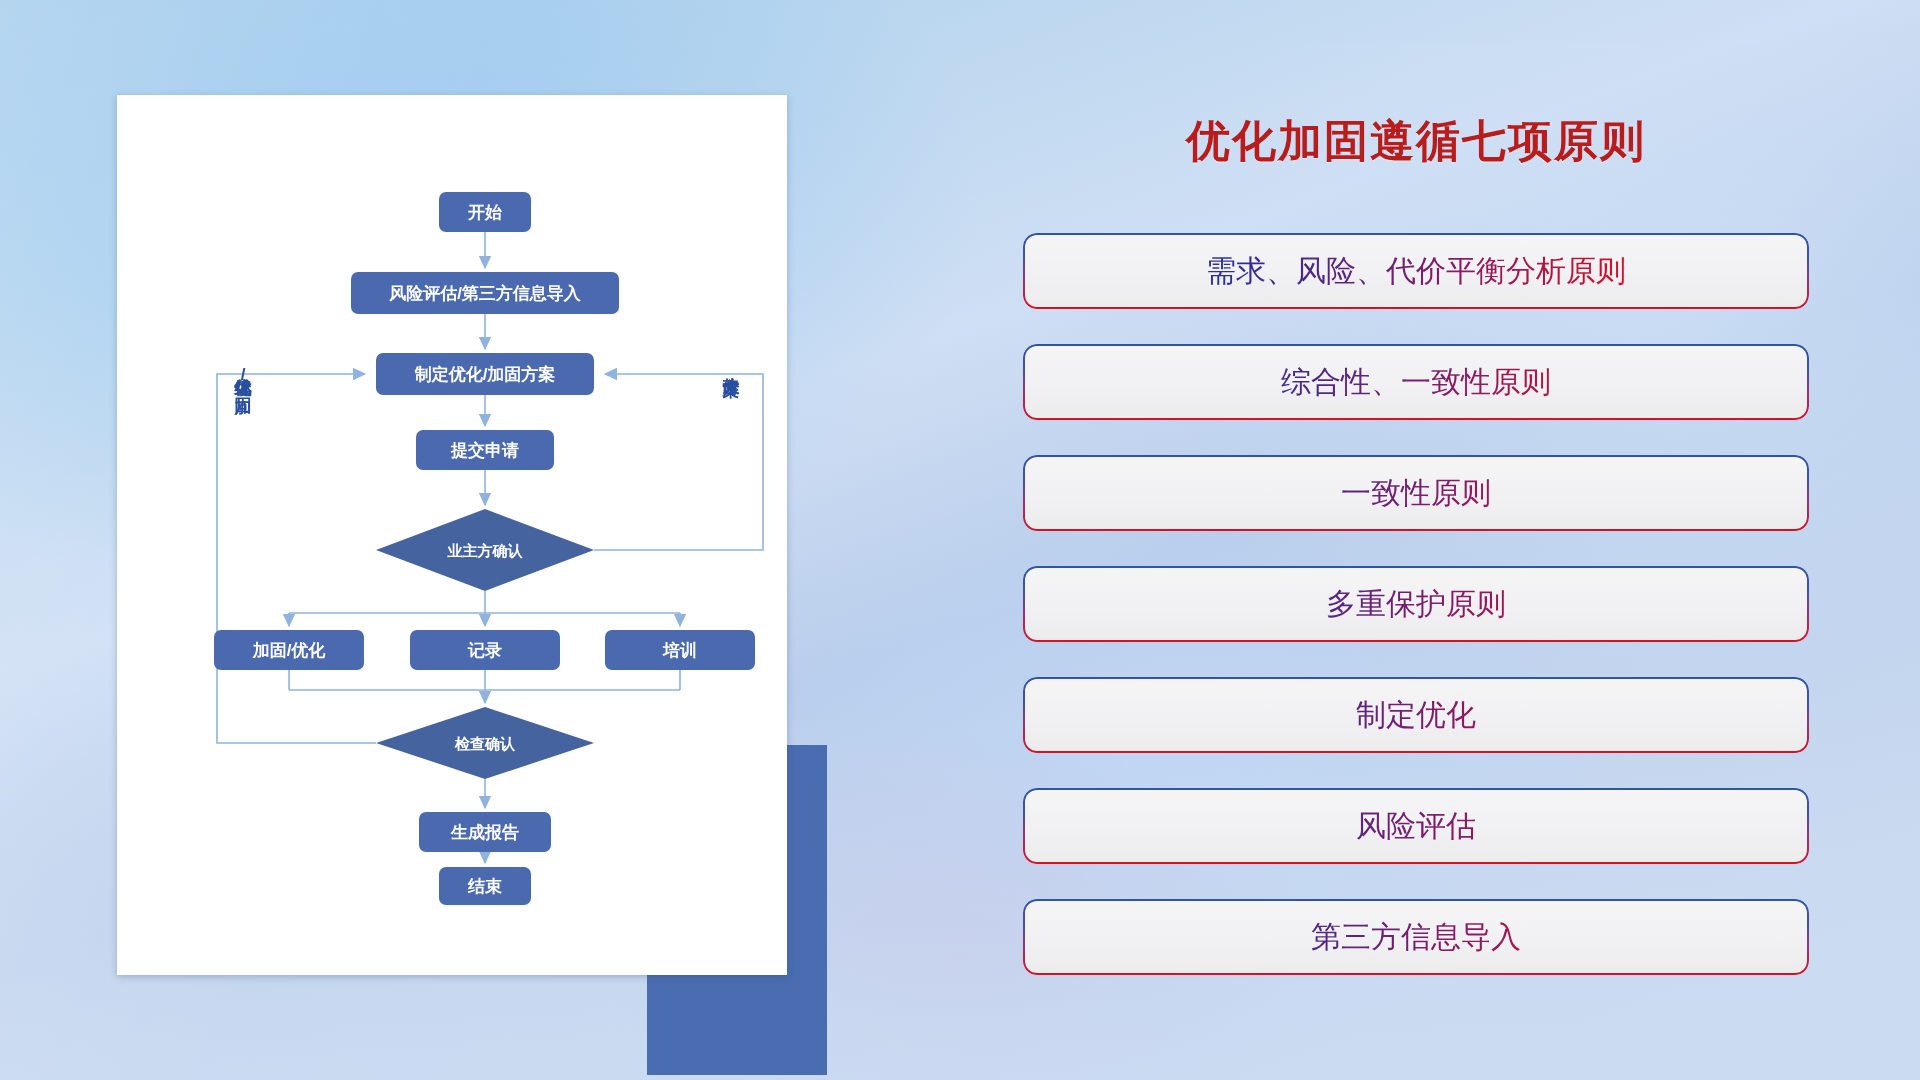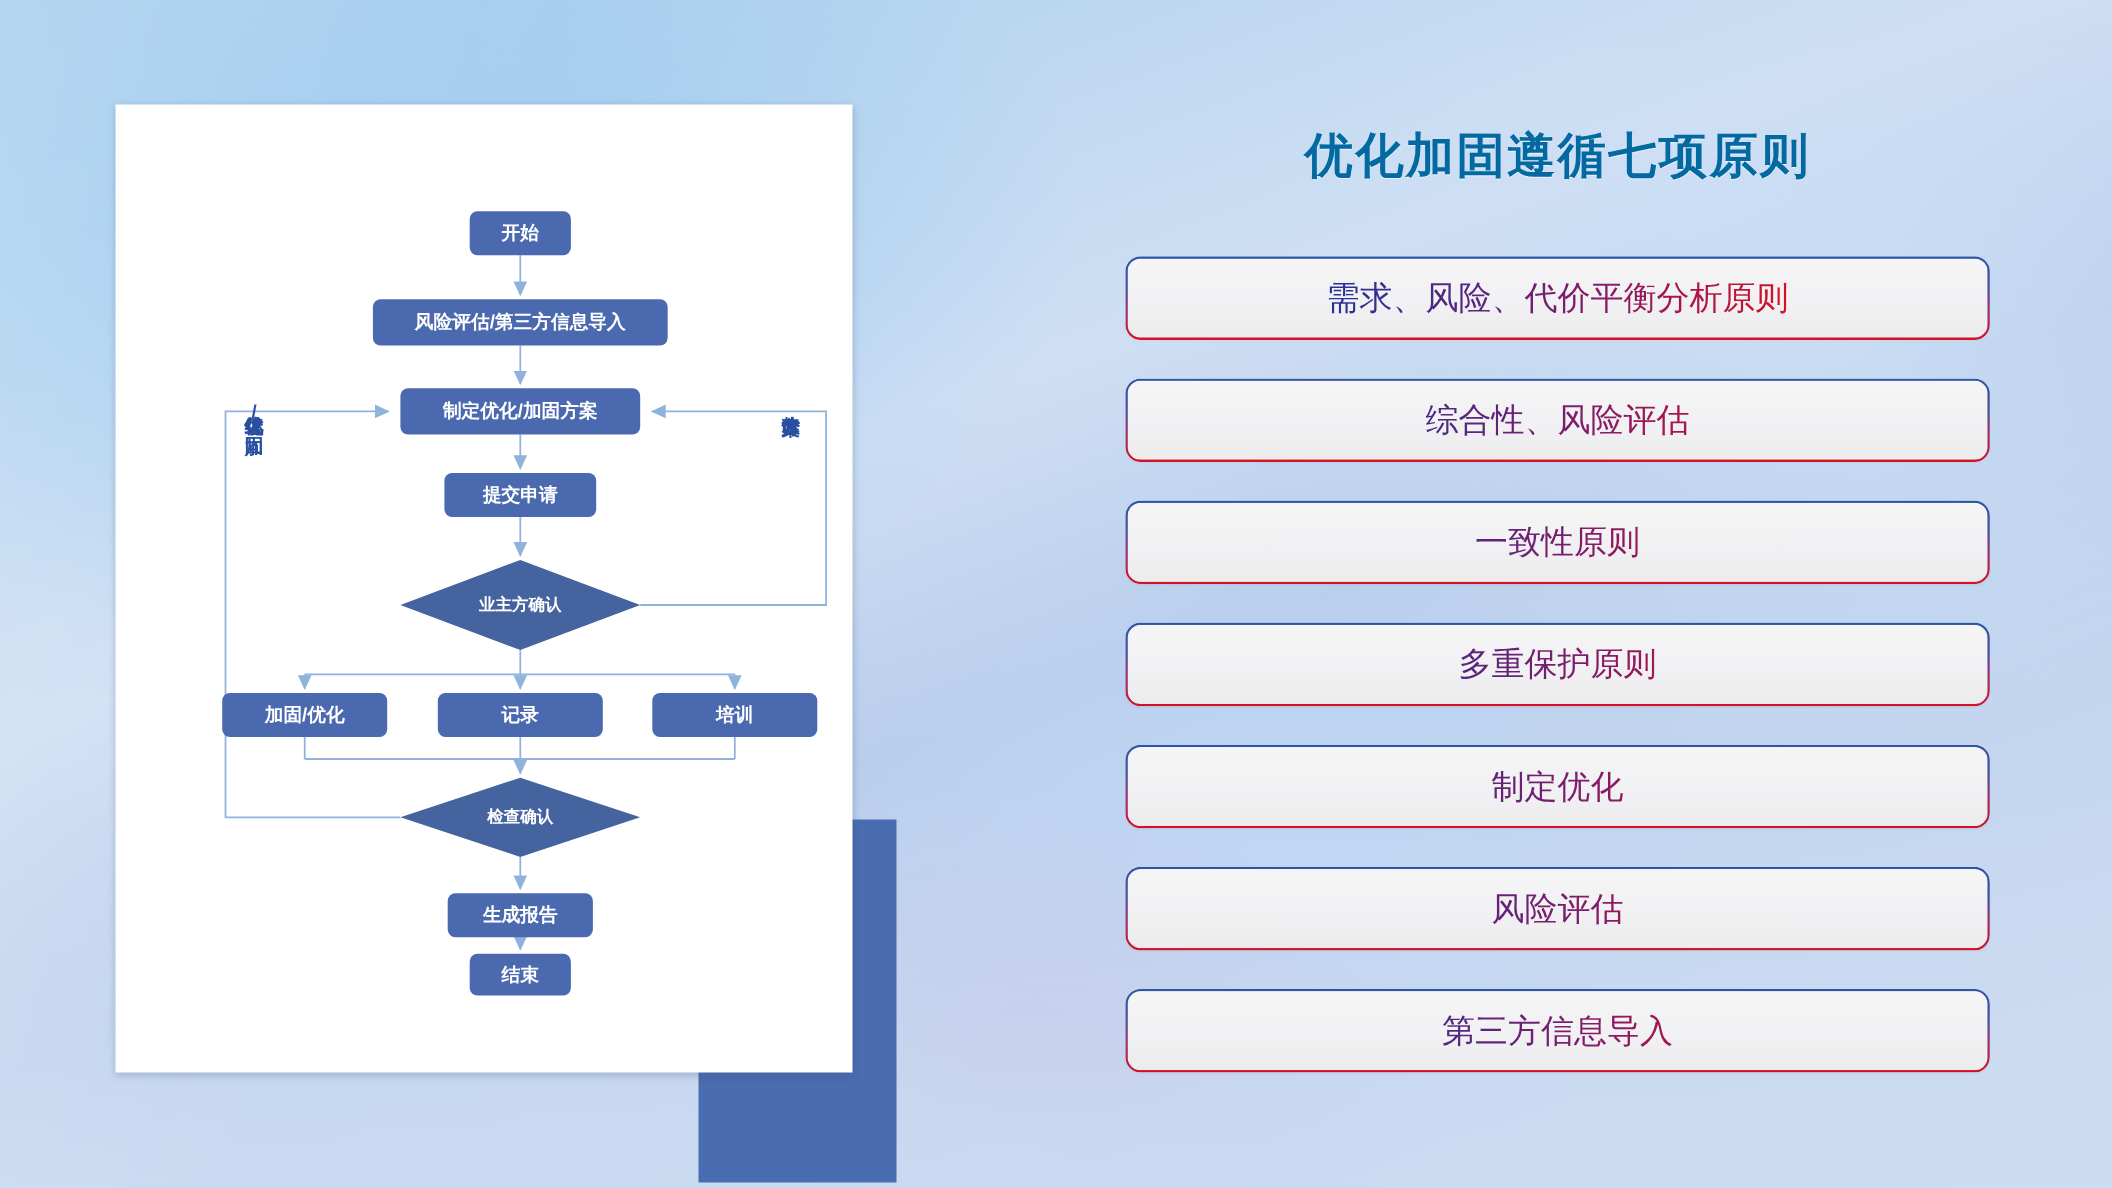--- a/index.html
+++ b/index.html
@@ -55,21 +55,21 @@
   #bg-sheen {
     position: absolute;
     left: 0; top: 0;
     width: 30%; height: 100%;
     background: linear-gradient(105deg, rgba(255,255,255,.18) 0%, rgba(255,255,255,0) 60%);
   }
 
   
   #flow-panel-wrap {
     position: absolute;
-    left: 105px;
+    left: 117px;
     top: 95px;
     width: 658px;
     height: 880px;
   }
   #flow-accent {
     position: absolute;
     left: 530px;
     top: 650px;
     width: 180px;
     height: 330px;
@@ -111,21 +111,21 @@
   }
   #deck-title {
     position: absolute;
     left: 0;
     top: 112px;
     width: 782px;
     text-align: center;
     font-size: 44px;
     font-weight: bold;
     letter-spacing: 2px;
-    color: #0369a1;
+    color: #b91c1c;
     text-shadow: 0 1px 0 rgba(255,255,255,.6);
     white-space: nowrap;
   }
   #cards-list {
     position: absolute;
     left: 0;
     top: 235px;
     width: 782px;
   }
   .p-card {
@@ -289,21 +289,21 @@
 
   <div id="deck-title">优化加固遵循七项原则</div>
 
   <div id="cards-list">
 
     <div class="p-card">
       <div class="p-card-text">需求、风险、代价平衡分析原则</div>
     </div>
 
     <div class="p-card">
-      <div class="p-card-text">综合性、风险评估</div>
+      <div class="p-card-text">综合性、一致性原则</div>
     </div>
 
     <div class="p-card">
       <div class="p-card-text">一致性原则</div>
     </div>
 
     <div class="p-card">
       <div class="p-card-text">多重保护原则</div>
     </div>
 

